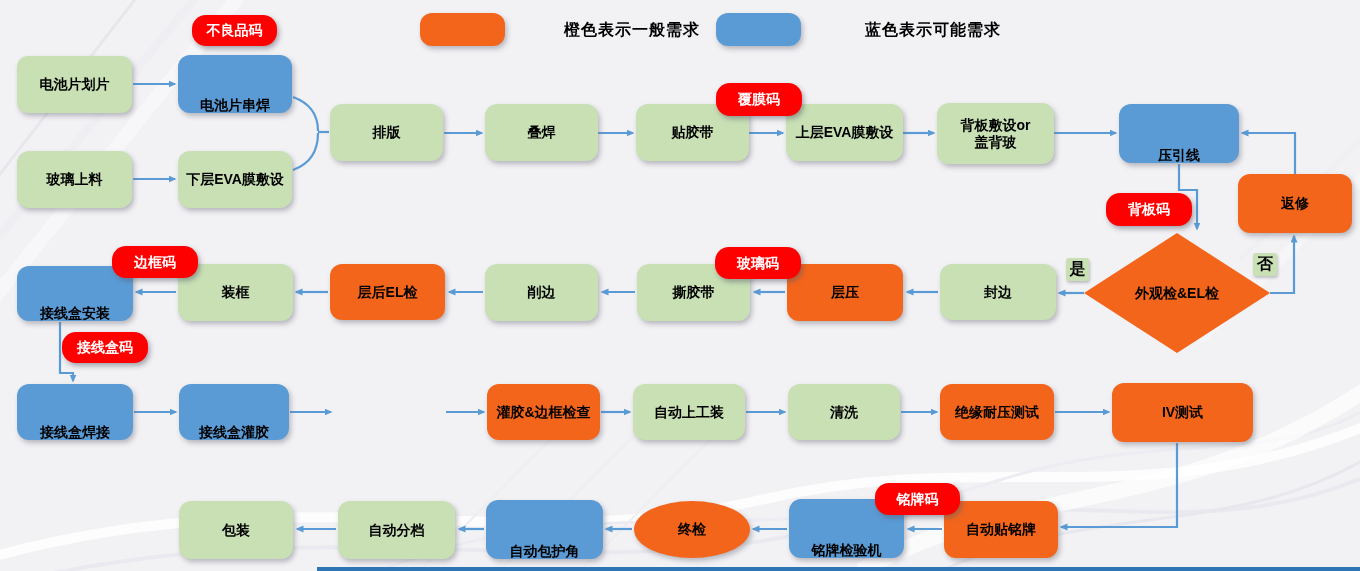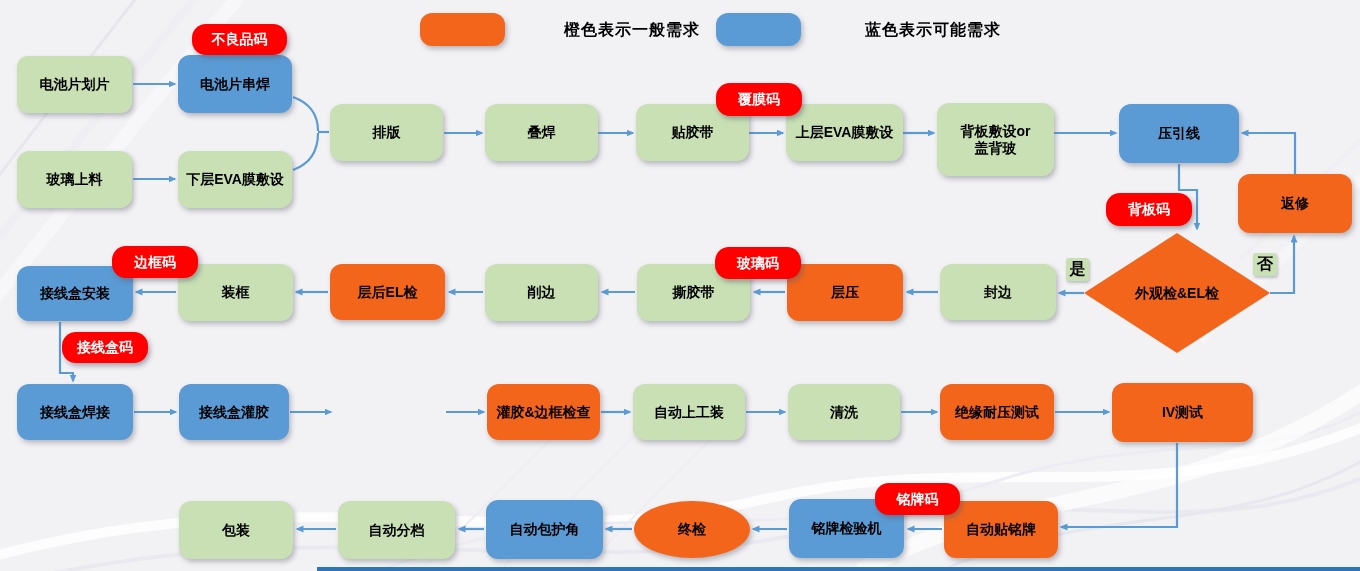--- a/index.html
+++ b/index.html
@@ -12,21 +12,21 @@
   svg.layer{position:absolute;left:0;top:0;width:1360px;height:571px;pointer-events:none;}
   #nodes{position:absolute;left:0;top:0;width:1360px;height:571px;}
   .node{
     position:absolute;display:flex;align-items:center;justify-content:center;
     box-sizing:border-box;text-align:center;color:#000;font-weight:bold;
     font-size:14px;line-height:1.15;white-space:pre-line;
     border-radius:12px;
     box-shadow:2px 3px 5px rgba(110,110,125,.45);
   }
   .node.green{background:#c8e0b4;}
-  .node.blue{background:#5b9bd5;}
+  .node.blue{background:#5b9bd5;align-items:flex-end;}
   .node.orange{background:#f4651c;}
   .node.badge{
     background:#fe0000;color:#fff;border-radius:14px;font-size:14px;
     z-index:5;box-shadow:2px 3px 5px rgba(90,90,105,.5);
   }
   .node.diamond{
     background:#f4651c;border-radius:0;box-shadow:none;
     clip-path:polygon(50% 0,100% 50%,50% 100%,0 50%);
     filter:drop-shadow(2px 3px 3px rgba(110,110,125,.45));
   }
@@ -97,33 +97,33 @@
       <path d="M942,529 L908,529" class="edge" marker-end="url(#arw)"></path>
       <path d="M787,529 L753,529" class="edge" marker-end="url(#arw)"></path>
       <path d="M632,529 L606,529" class="edge" marker-end="url(#arw)"></path>
       <path d="M484,529 L459,529" class="edge" marker-end="url(#arw)"></path>
       <path d="M336,529 L297,529" class="edge" marker-end="url(#arw)"></path>
     </svg>
 
   <div id="nodes">
       <div class="node green" style="left: 17px; top: 56px; width: 115px; height: 57px; border-radius: 11px;"><span>电池片划片</span></div>
       <div class="node blue" style="left: 178px; top: 55px; width: 114px; height: 58px;"><span>电池片串焊</span></div>
-      <div class="node badge" style="left: 192px; top: 15px; width: 95px; height: 31px; margin-top: 9px;"><span>不良品码</span></div>
+      <div class="node badge" style="left: 192px; top: 15px; width: 85px; height: 31px;"><span>不良品码</span></div>
       <div class="node green" style="left: 17px; top: 151px; width: 115px; height: 57px;"><span>玻璃上料</span></div>
       <div class="node green" style="left: 178px; top: 151px; width: 114px; height: 57px;"><span>下层EVA膜敷设</span></div>
       <div class="node legend-swatch orange" style="left: 420px; top: 13px; width: 85px; height: 33px;"></div>
       <div class="node legend-label" style="left: 527px; top: 14px; width: 210px; height: 32px;"><span>橙色表示一般需求</span></div>
       <div class="node legend-swatch blue" style="left: 716px; top: 13px; width: 85px; height: 33px;"></div>
       <div class="node legend-label" style="left: 828px; top: 14px; width: 210px; height: 32px;"><span>蓝色表示可能需求</span></div>
       <div class="node green" style="left: 330px; top: 104px; width: 113px; height: 57px;"><span>排版</span></div>
       <div class="node green" style="left: 485px; top: 104px; width: 113px; height: 57px;"><span>叠焊</span></div>
       <div class="node green" style="left: 636px; top: 104px; width: 113px; height: 57px;"><span>贴胶带</span></div>
       <div class="node badge" style="left: 716px; top: 83px; width: 86px; height: 33px;"><span>覆膜码</span></div>
       <div class="node green" style="left: 786px; top: 104px; width: 117px; height: 57px;"><span>上层EVA膜敷设</span></div>
-      <div class="node green" style="left: 937px; top: 103px; width: 117px; height: 73px;"><span>背板敷设or
+      <div class="node green" style="left: 937px; top: 103px; width: 117px; height: 61px;"><span>背板敷设or
 盖背玻</span></div>
       <div class="node blue" style="left: 1119px; top: 104px; width: 120px; height: 59px;"><span>压引线</span></div>
       <div class="node badge" style="left: 1106px; top: 193px; width: 86px; height: 33px;"><span>背板码</span></div>
       <div class="node orange" style="left: 1238px; top: 174px; width: 114px; height: 59px;"><span>返修</span></div>
       <div class="node diamond" style="left: 1084px; top: 233px; width: 186px; height: 120px;"><span>外观检&amp;EL检</span></div>
       <div class="node tag" style="left: 1066px; top: 258px; width: 23px; height: 23px;"><span>是</span></div>
       <div class="node tag" style="left: 1253px; top: 253px; width: 24px; height: 23px;"><span>否</span></div>
       <div class="node green" style="left: 940px; top: 264px; width: 116px; height: 56px;"><span>封边</span></div>
       <div class="node orange" style="left: 787px; top: 264px; width: 116px; height: 57px;"><span>层压</span></div>
       <div class="node badge" style="left: 715px; top: 247px; width: 86px; height: 32px;"><span>玻璃码</span></div>

